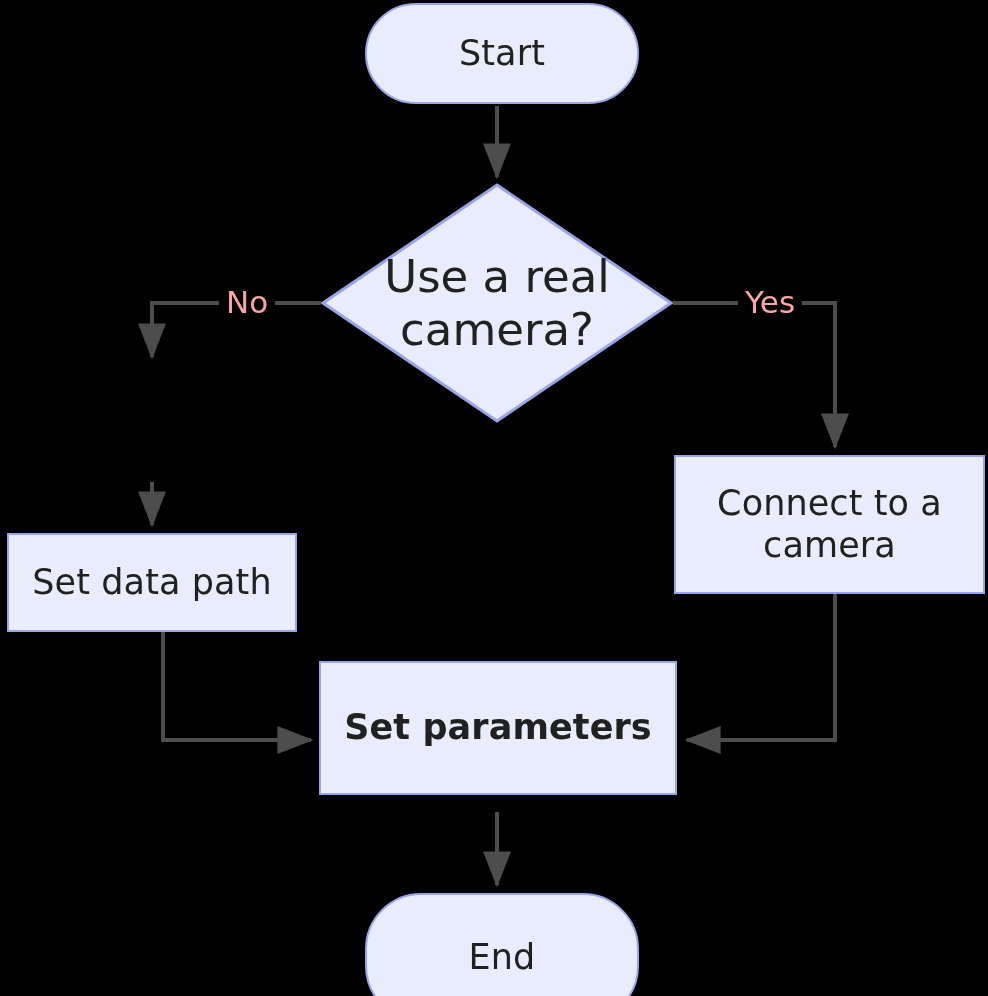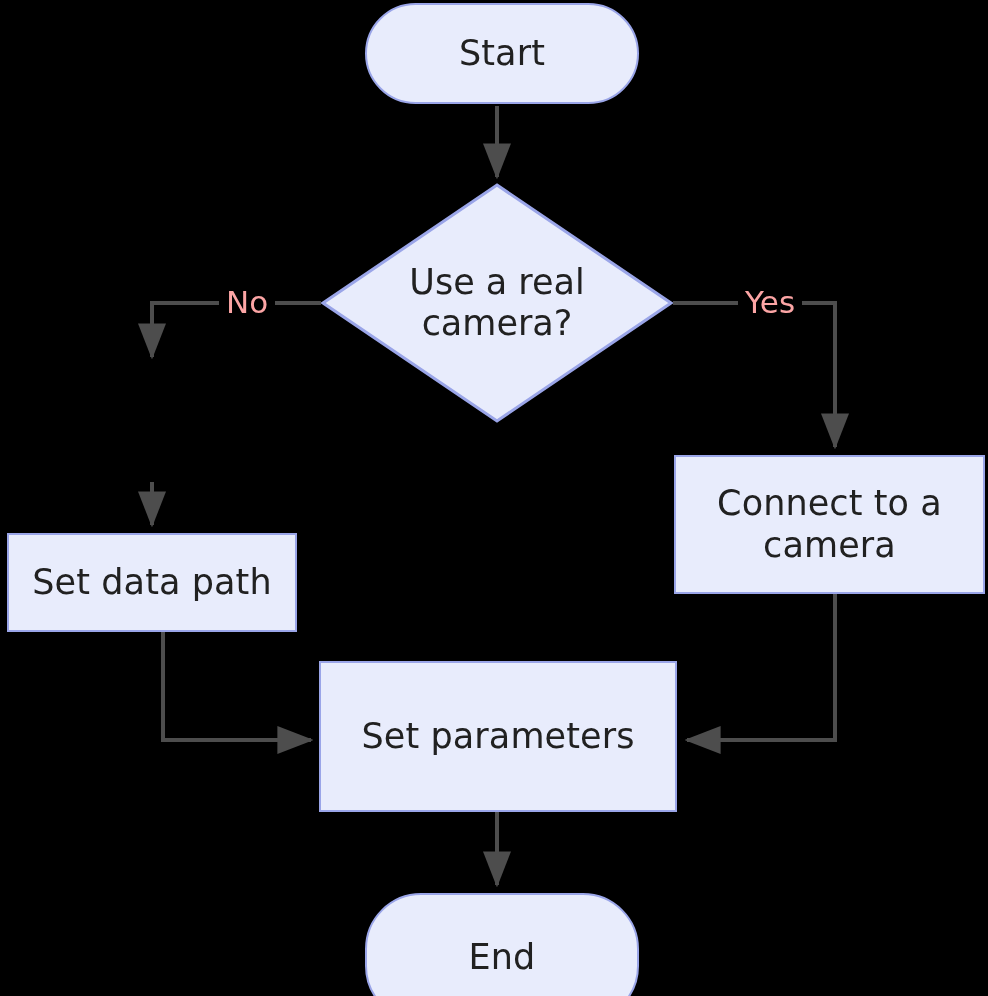--- a/index.html
+++ b/index.html
@@ -59,21 +59,21 @@
     position: absolute;
     left: 0;
     top: 0;
     width: 100%;
     height: 100%;
   }
   .diamond-label {
     position: relative;
     z-index: 2;
     color: #212121;
-    font-size: 35px;
+    font-size: 45px;
     line-height: 1.18;
     text-align: center;
     width: 66%;
   }
   .edge-label {
     position: absolute;
     color: #fca5a5;
     font-size: 31px;
     line-height: 1;
     background: #000000;
@@ -132,21 +132,21 @@
 
   <div class="node process" style="left:674px; top:455px; width:311px; height:139px;">
     <span class="node-text">Connect to a
 camera</span>
   </div>
 
   <div class="node process" style="left:7px; top:533px; width:290px; height:99px;">
     <span class="node-text">Set data path</span>
   </div>
 
-  <div class="node process" style="left:319px; top:661px; width:358px; height:151px;">
+  <div class="node process" style="left:319px; top:661px; width:358px; height:134px;font-weight:bold;">
     <span class="node-text">Set parameters</span>
   </div>
 
   <div class="node terminal" style="left:365px; top:893px; width:274px; height:129px;">
     <span class="node-text">End</span>
   </div>
 
 </div>
 
 </body></html>

